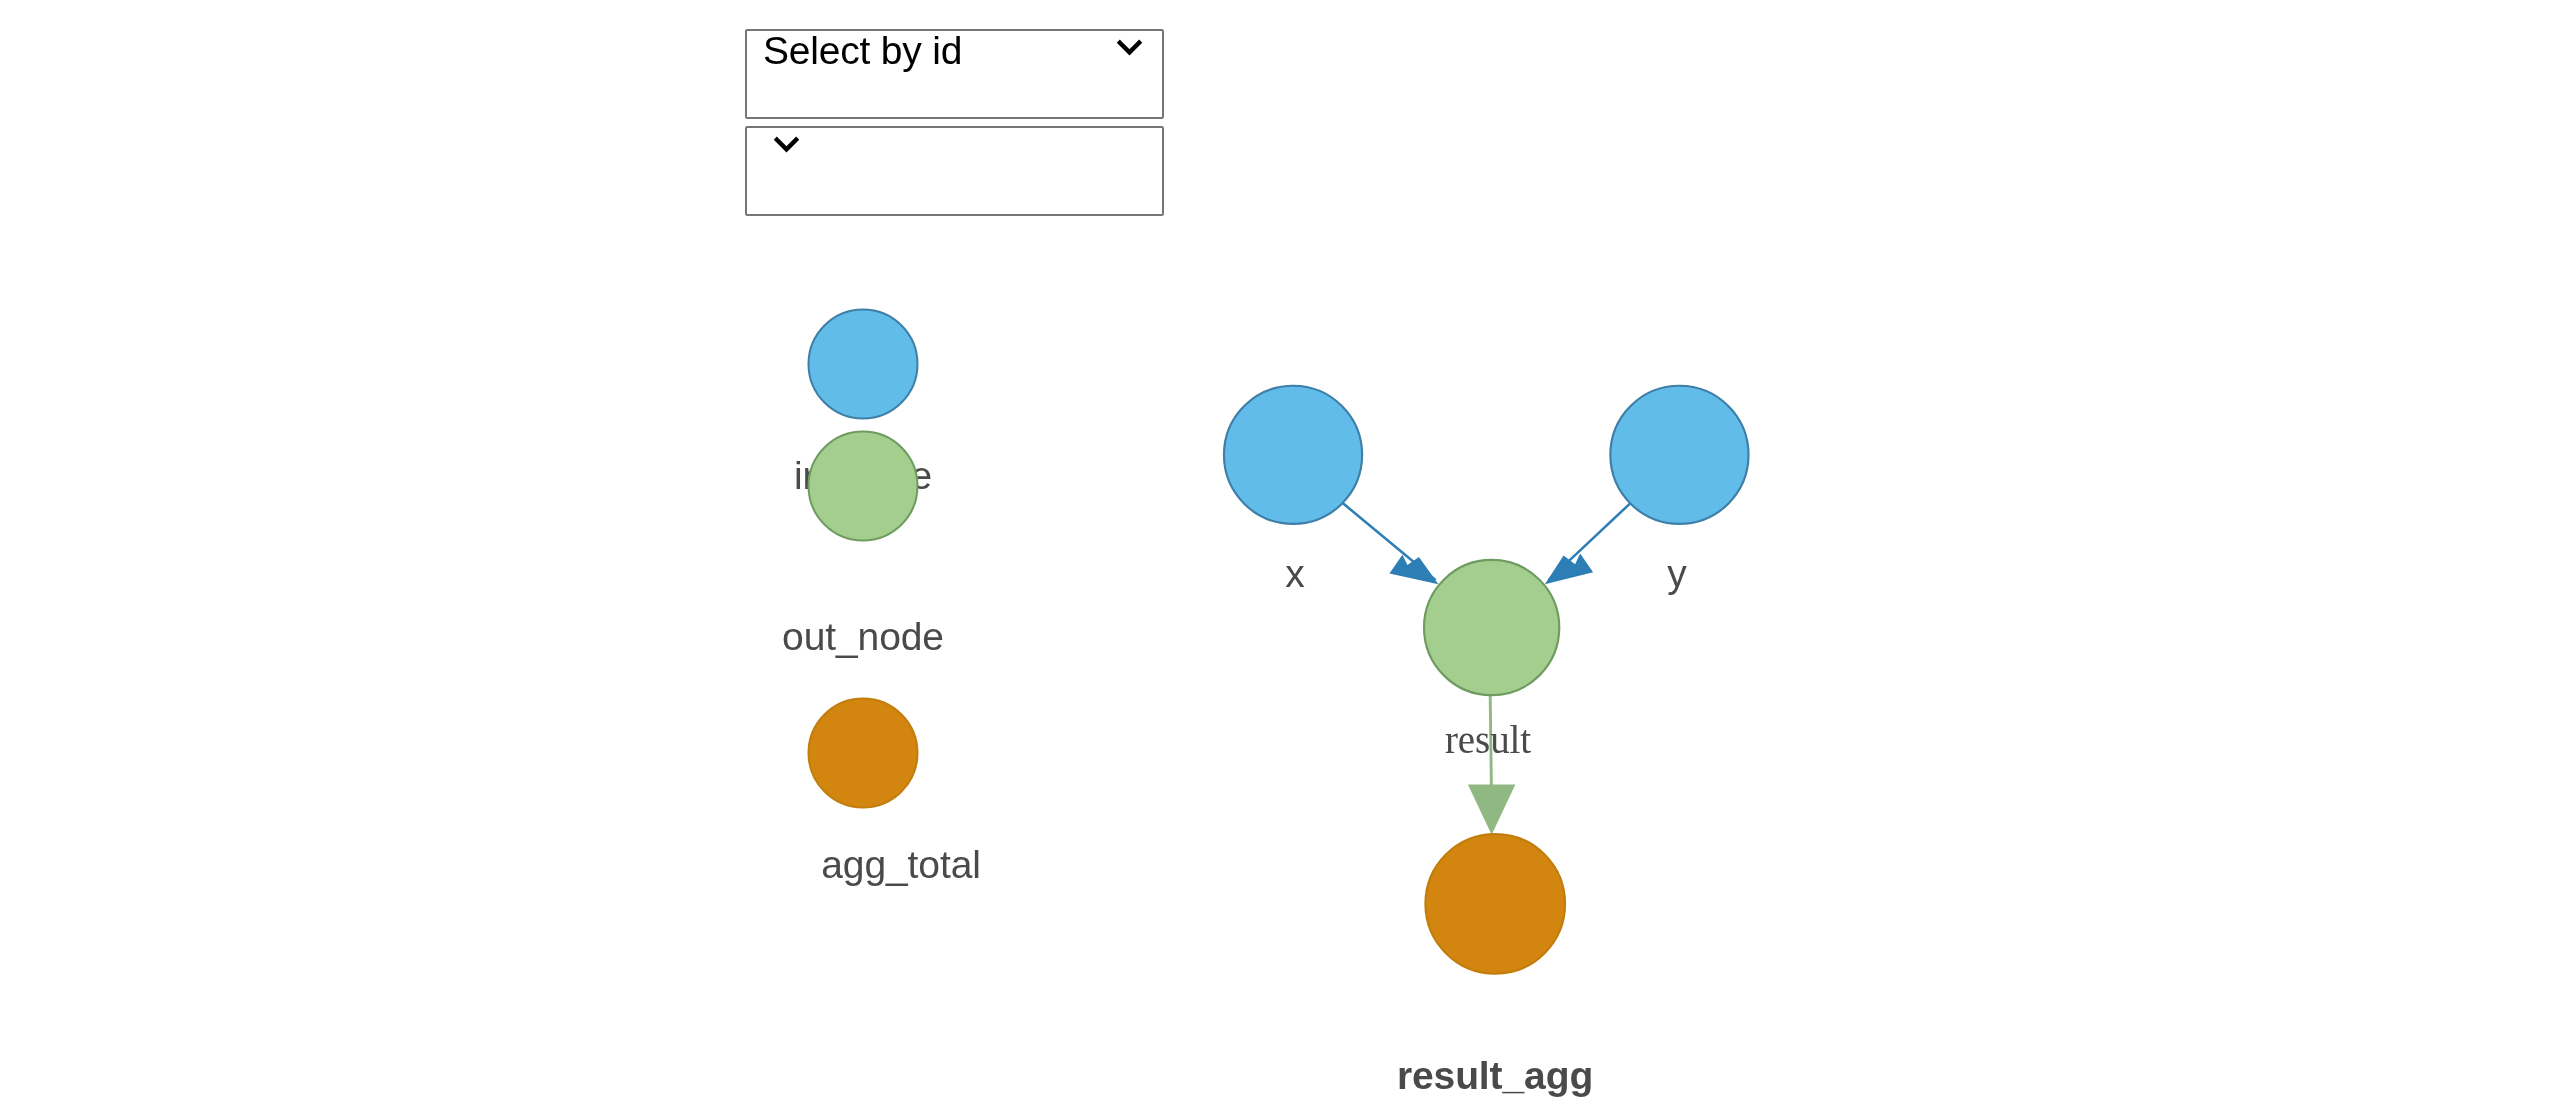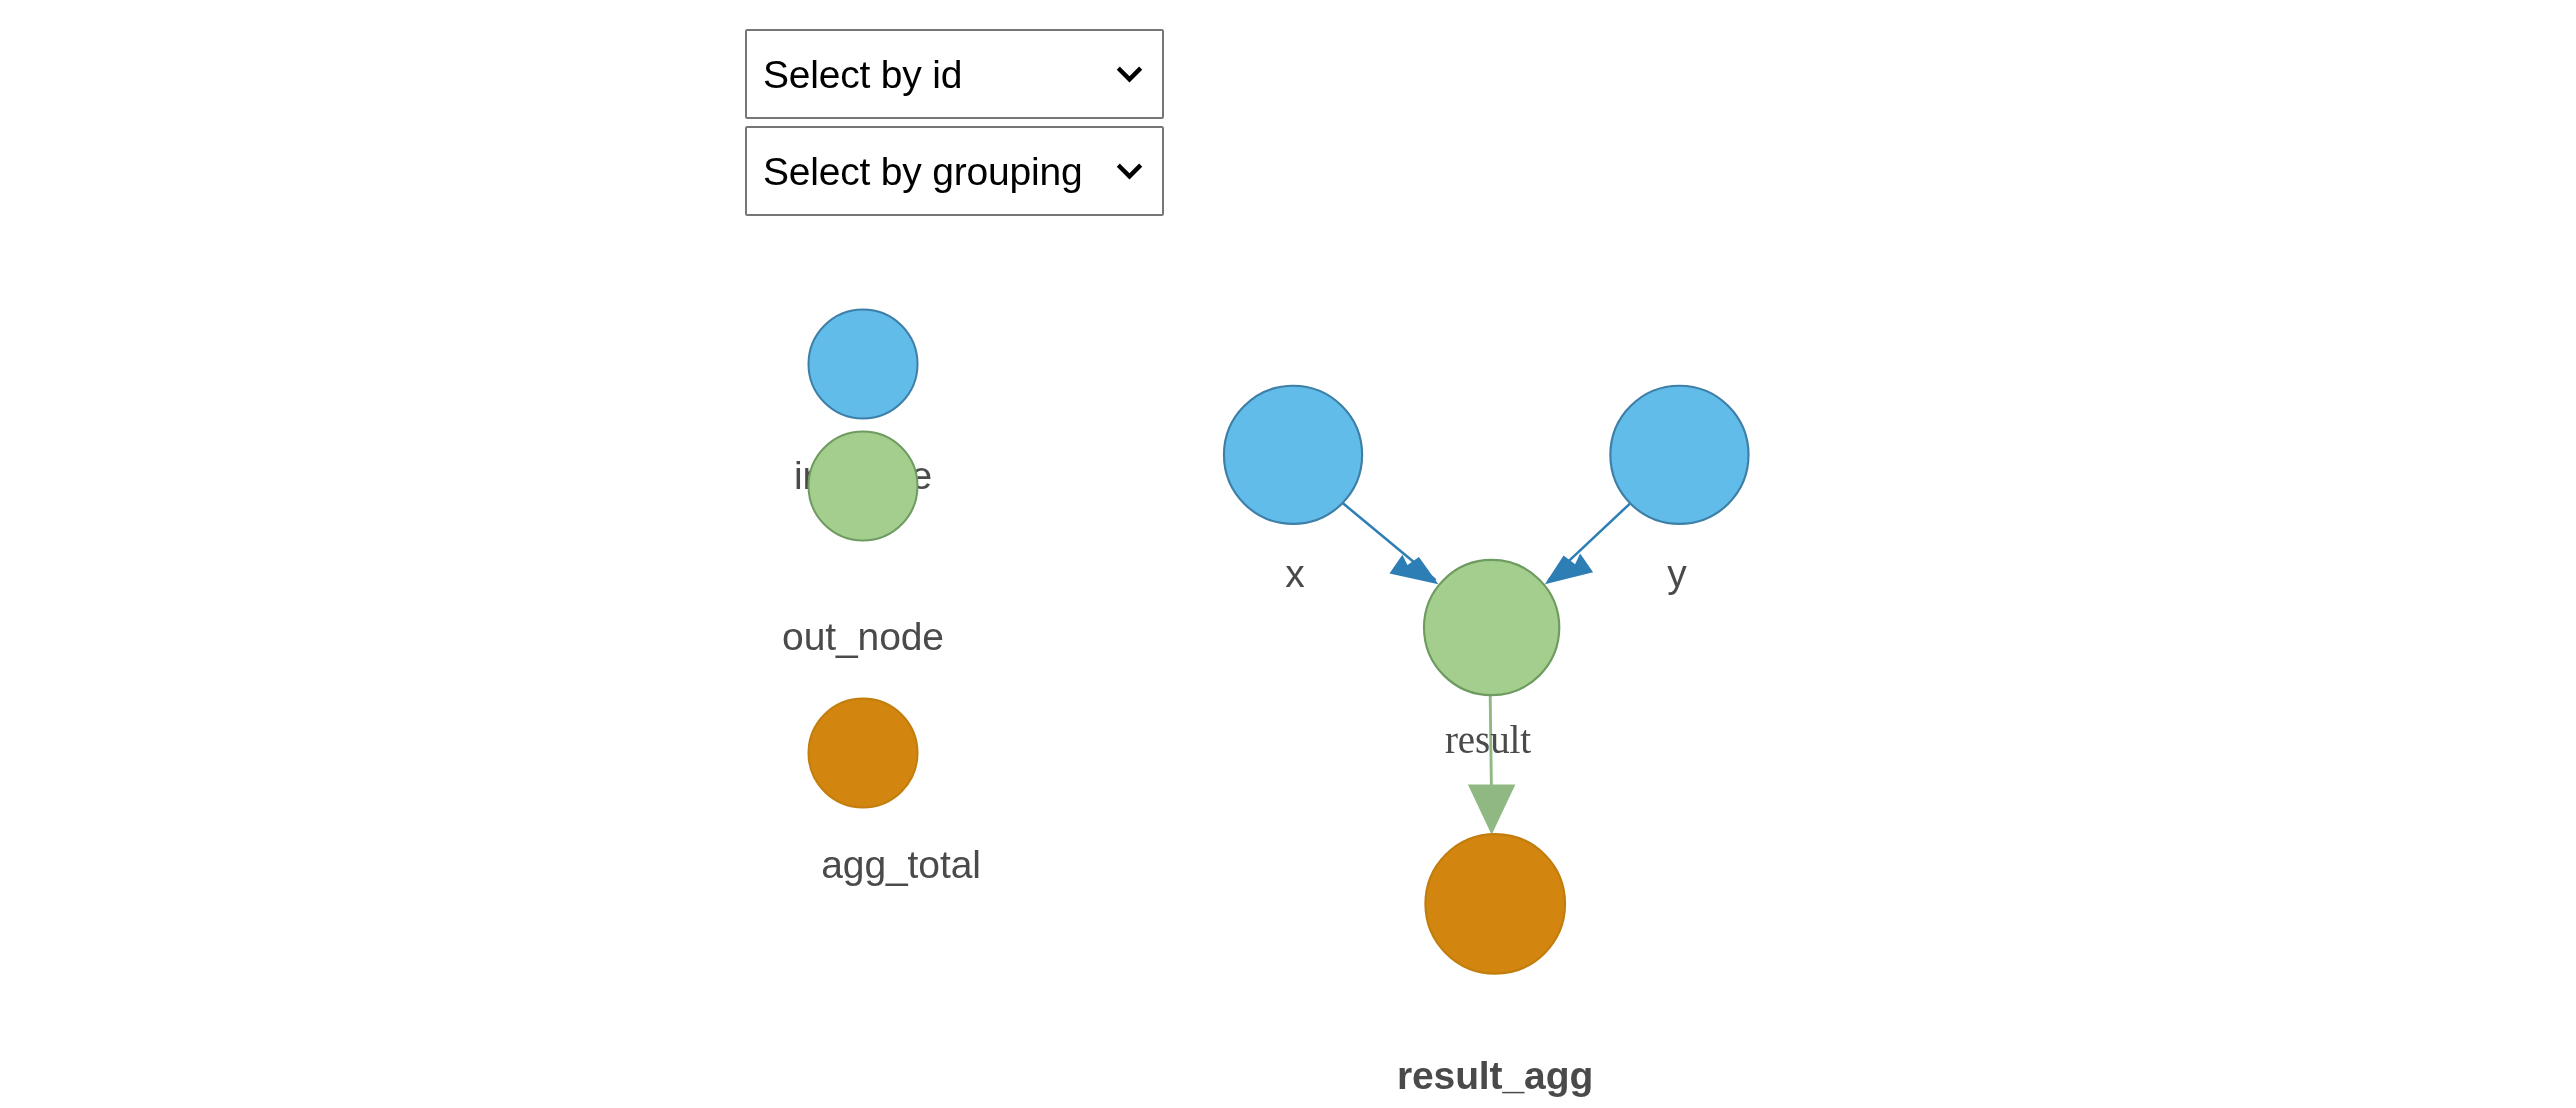--- a/index.html
+++ b/index.html
@@ -31,21 +31,21 @@
     margin-bottom: 7.2px;
   }
   .select-box {
     box-sizing: border-box;
     width: 419px;
     height: 90px;
     background: #ffffff;
     border: 2.2px solid #767676;
     border-radius: 2.2px;
     display: flex;
-    align-items: center;
+    align-items: flex-start;
     padding: 0 16px;
     cursor: default;
   }
   .select-label {
     font-size: 39px;
     line-height: 1;
     color: #000000;
     white-space: nowrap;
     flex: 1 1 auto;
     letter-spacing: -0.2px;
@@ -97,21 +97,20 @@
     <div class="select-box">
       <span class="select-label">Select by id</span>
       <svg class="chevron-icon" viewBox="0 0 24 24">
         <path d="M5 8.5 L12 15.5 L19 8.5" fill="none" stroke="#000000" stroke-width="3.2" stroke-linecap="square" stroke-linejoin="miter"></path>
       </svg>
     </div>
   </div>
 
   <div class="select-wrap">
     <div class="select-box">
-      <span class="select-label">Select by grouping</span>
       <svg class="chevron-icon" viewBox="0 0 24 24">
         <path d="M5 8.5 L12 15.5 L19 8.5" fill="none" stroke="#000000" stroke-width="3.2" stroke-linecap="square" stroke-linejoin="miter"></path>
       </svg>
     </div>
   </div>
 
 </div>
 
 <div id="legend">
 

